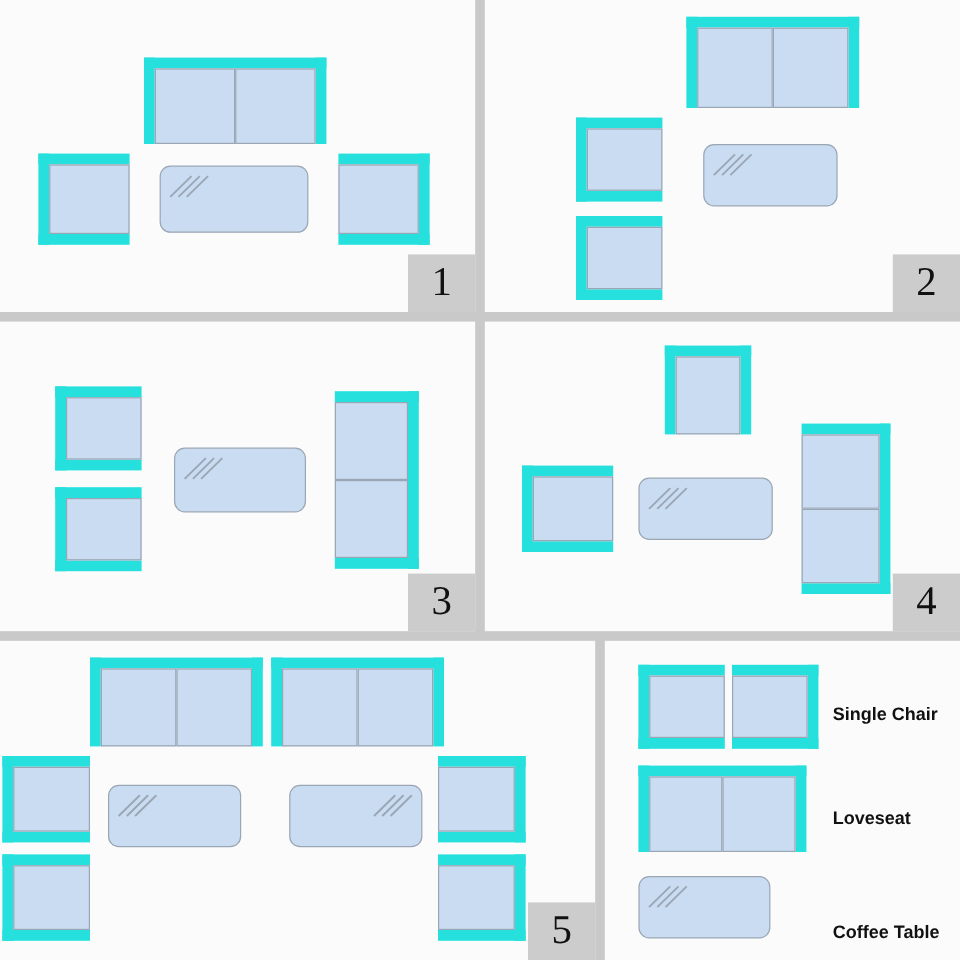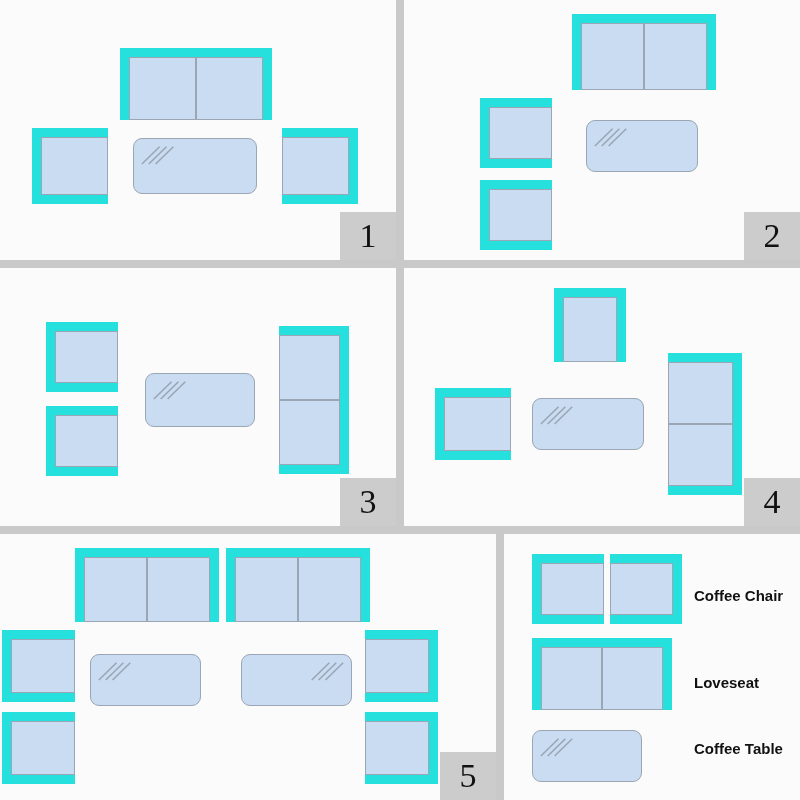--- a/index.html
+++ b/index.html
@@ -263,31 +263,31 @@
         <div class="bar" style="left: 0px; top: 0px; width: 72px; height: 9px;"></div>
         <div class="bar" style="left: 0px; bottom: 0px; width: 72px; height: 9px;"></div>
         <div class="seat" style="left: 9px; top: 9px; width: 63px; height: 52px;"></div>
       </div>
       <div class="furn" style="left: 106px; top: 20px; width: 72px; height: 70px;">
         <div class="bar" style="right: 0px; top: 0px; width: 9px; height: 70px;"></div>
         <div class="bar" style="left: 0px; top: 0px; width: 72px; height: 9px;"></div>
         <div class="bar" style="left: 0px; bottom: 0px; width: 72px; height: 9px;"></div>
         <div class="seat" style="left: 0px; top: 9px; width: 63px; height: 52px;"></div>
       </div>
-      <div class="legend-label" style="left: 190px; top: 53px;">Coffee Chair</div>
+      <div class="legend-label" style="left: 190px; top: 53px;">Single Chair</div>
       <div class="furn" style="left: 28px; top: 104px; width: 140px; height: 72px;">
         <div class="bar" style="left: 0px; top: 0px; width: 140px; height: 9px;"></div>
         <div class="bar" style="left: 0px; top: 0px; width: 9px; height: 72px;"></div>
         <div class="bar" style="right: 0px; top: 0px; width: 9px; height: 72px;"></div>
         <div class="seat" style="left: 9px; top: 9px; width: 61px; height: 63px;"></div>
         <div class="seat" style="left: 70px; top: 9px; width: 61px; height: 63px;"></div>
       </div>
       <div class="legend-label" style="left: 190px; top: 140px;">Loveseat</div>
       <div class="furn table" style="left: 28px; top: 196px; width: 110px; height: 52px;">
         <svg viewBox="0 0 110 52" preserveAspectRatio="none">
           <line x1="8" y1="26" x2="26" y2="8" stroke="#9aa6b4" stroke-width="1.6"></line>
           <line x1="15" y1="26" x2="33" y2="8" stroke="#9aa6b4" stroke-width="1.6"></line>
           <line x1="22" y1="26" x2="40" y2="8" stroke="#9aa6b4" stroke-width="1.6"></line>
         </svg>
       </div>
-      <div class="legend-label" style="left: 190px; top: 206px;">Coffee Table</div>
+      <div class="legend-label" style="left: 190px; top: 235px;">Coffee Table</div>
     </div>
   </div>
 
 </body></html>

